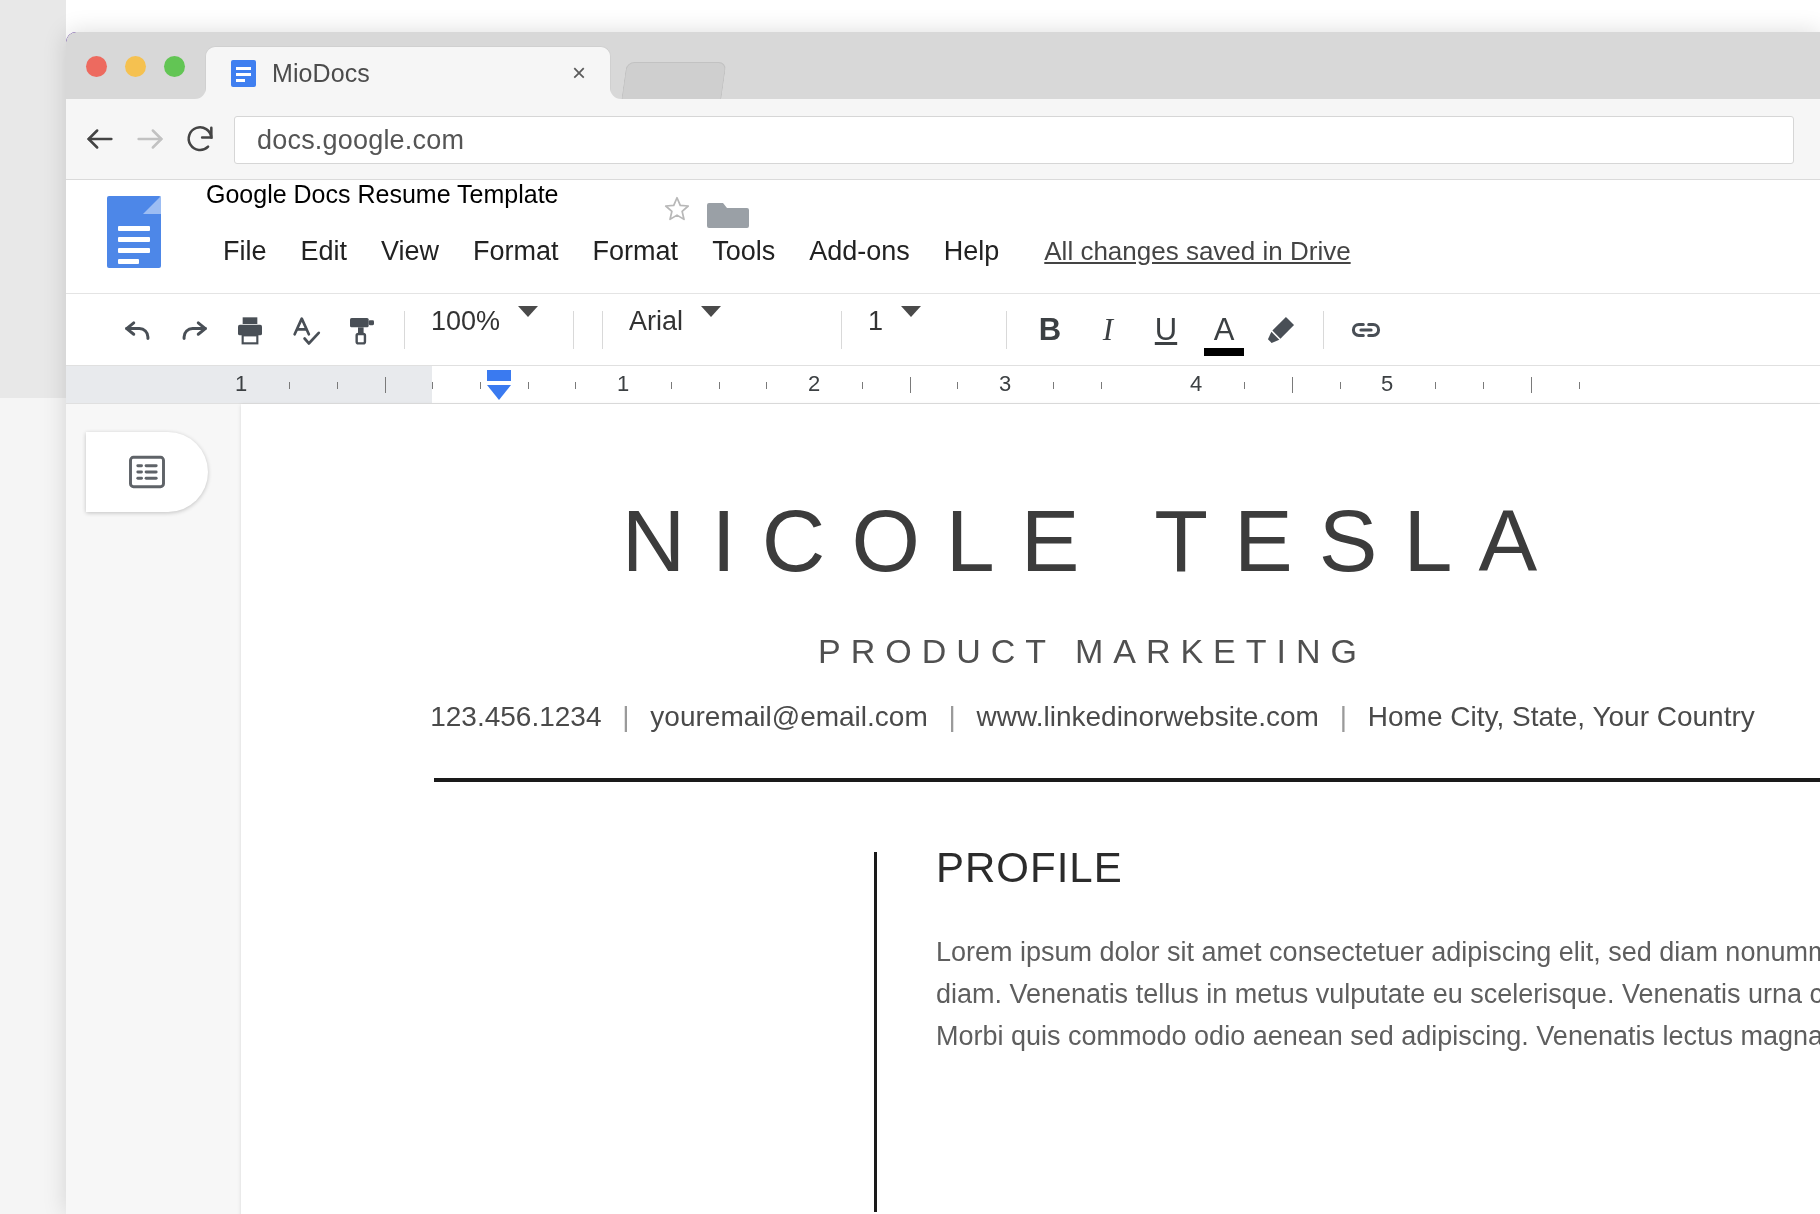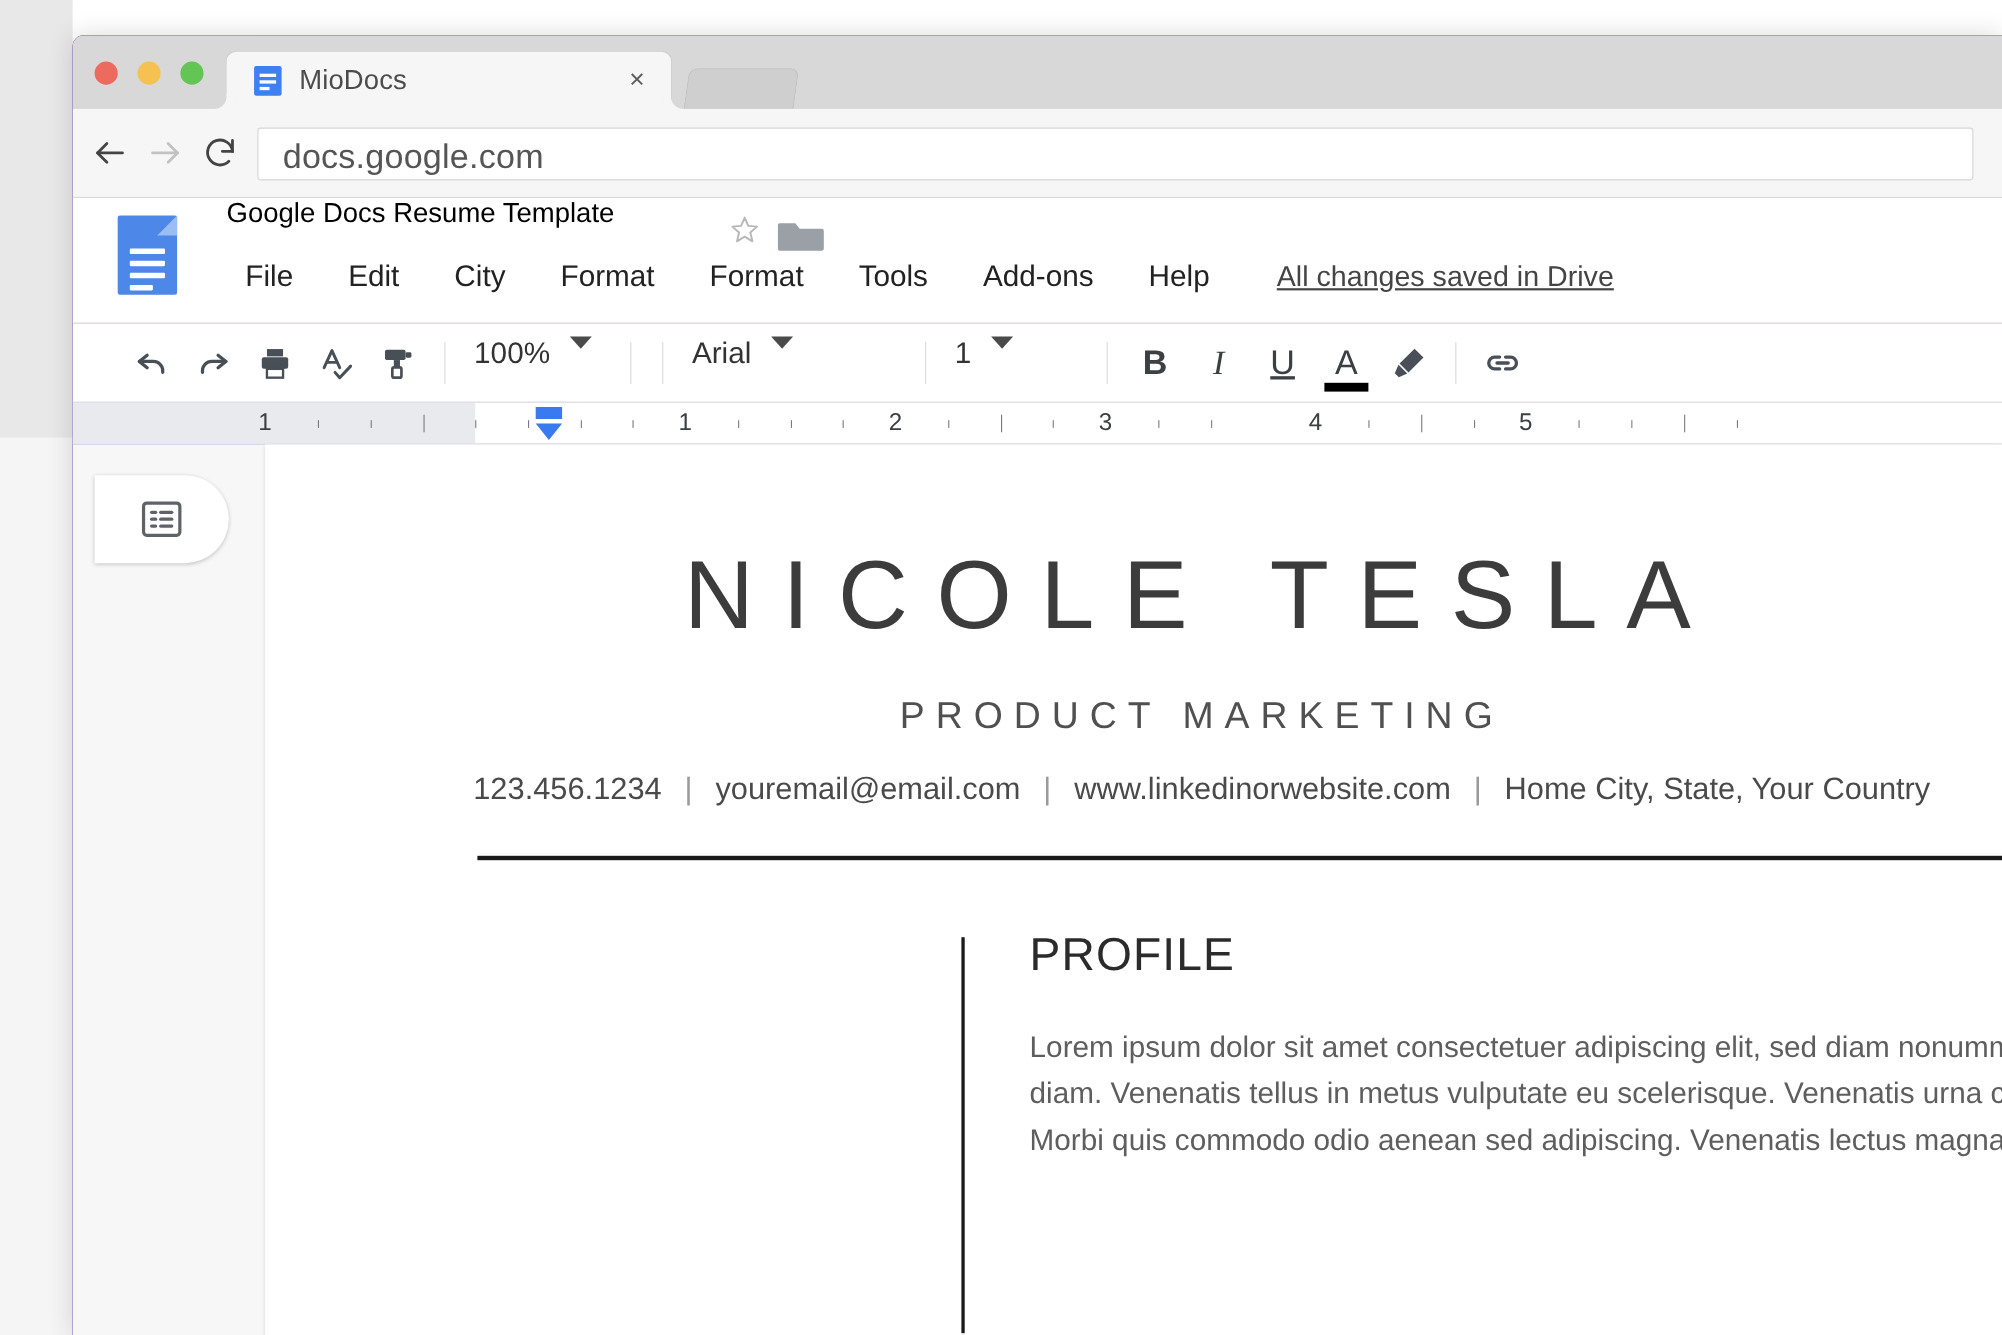--- a/index.html
+++ b/index.html
@@ -122,21 +122,21 @@
   #nav-reload  { left: 112px; }
   #omnibox {
     position: absolute; left: 168px; top: 17px;
     width: 1560px; height: 48px;
     background: #ffffff;
     border: 1px solid #d6d6d6;
     border-radius: 3px;
   }
   #omnibox-url {
     position: absolute; left: 22px; top: 8px;
-    font-size: 31px; color: #555; letter-spacing: .2px;
+    font-size: 27px; color: #555; letter-spacing: .2px;
   }
 
   
   #docs-header {
     position: relative;
     height: 114px;
     background: #ffffff;
     border-bottom: 1px solid #e4e4e4;
   }
   #docs-logo {
@@ -167,21 +167,21 @@
   #star-icon {
     position: absolute; left: 596px; top: 14px;
     width: 30px; height: 30px;
   }
   #folder-icon {
     position: absolute; left: 641px; top: 18px;
     width: 42px; height: 32px;
   }
   #menubar {
     position: absolute; left: 140px; top: 52px;
-    display: flex; align-items: center; gap: 16px;
+    display: flex; align-items: center; gap: 0;
     white-space: nowrap;
   }
   .menu-item {
     font-size: 27px; color: #222;
     padding: 4px 17px;
   }
   #save-state {
     font-size: 26px; color: #444;
     text-decoration: underline;
     margin-left: 28px;
@@ -418,21 +418,21 @@
       </div>
       <div id="folder-icon">
         <svg width="42" height="32" viewBox="0 0 42 32">
           <path d="M2 5 h14 l4 5 h20 a2 2 0 0 1 2 2 v16 a2 2 0 0 1 -2 2 H2 a2 2 0 0 1 -2 -2 V7 a2 2 0 0 1 2 -2 z" fill="#9aa0a6"></path>
         </svg>
       </div>
 
       <div id="menubar">
         <span class="menu-item">File</span>
         <span class="menu-item">Edit</span>
-        <span class="menu-item">City</span>
+        <span class="menu-item">View</span>
         <span class="menu-item">Format</span>
         <span class="menu-item">Format</span>
         <span class="menu-item">Tools</span>
         <span class="menu-item">Add-ons</span>
         <span class="menu-item">Help</span>
         <span id="save-state">All changes saved in Drive</span>
       </div>
     </div>
 
     <div id="toolbar">

